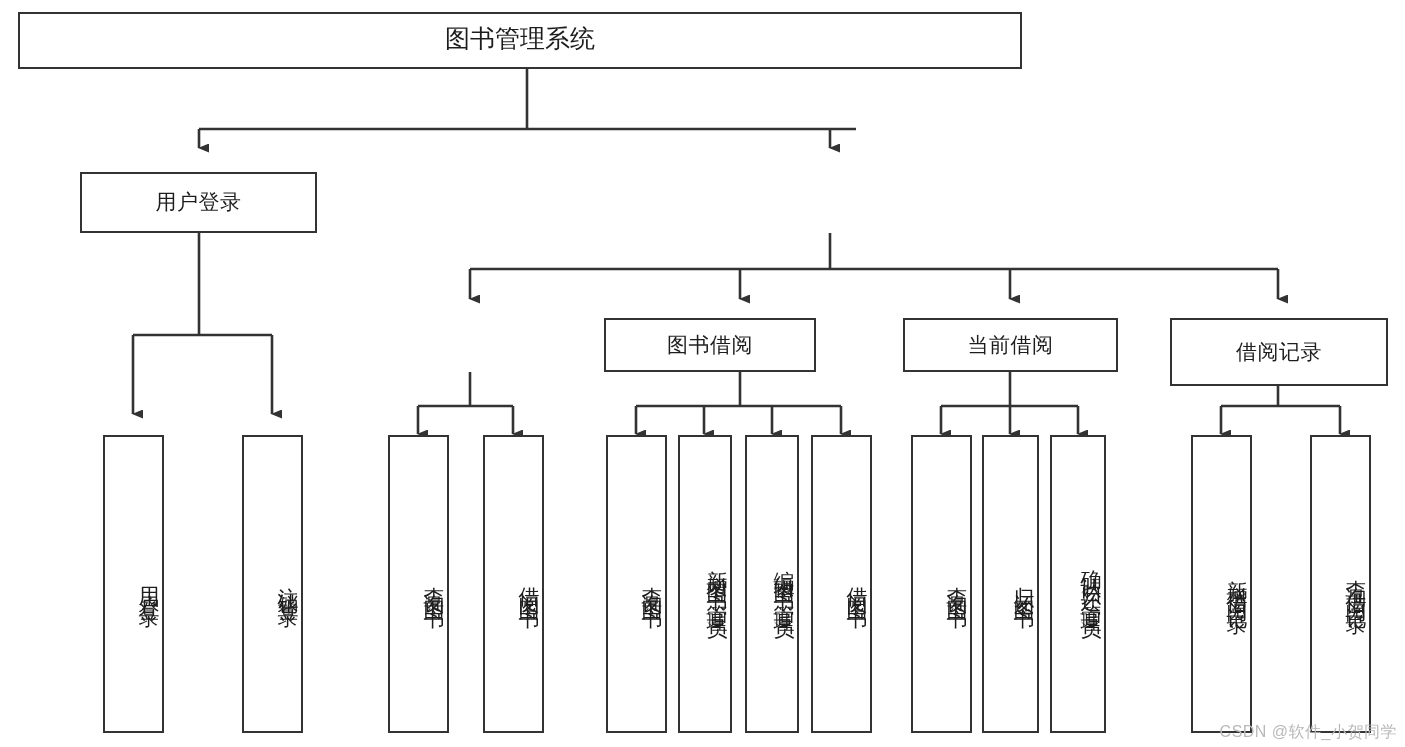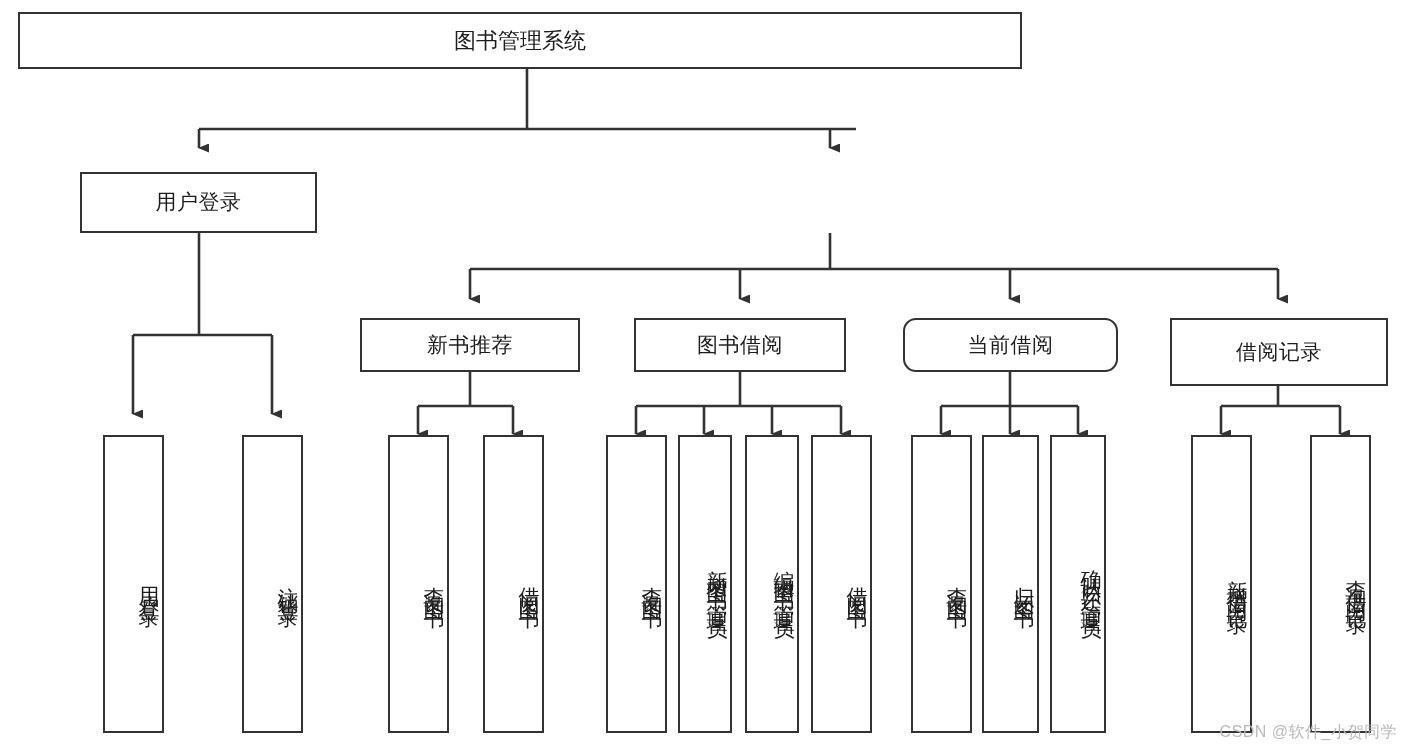--- a/index.html
+++ b/index.html
@@ -36,21 +36,22 @@
     justify-content: center;
     color: #1d1d1d;
     line-height: 1.25;
     text-align: center;
   }
   .node-h {
     font-size: 21px;
     letter-spacing: 0.5px;
   }
   .node-root {
-    font-size: 22px;
+    font-size: 25px;
+    font-family: Liberation Mono, monospace;
   }
   .node-v {
     writing-mode: vertical-rl;
     text-orientation: upright;
     font-size: 21px;
     letter-spacing: 7px;
     padding-top: 6px;
     padding-bottom: 6px;
     align-items: flex-start;
     justify-content: center;
@@ -128,29 +129,26 @@
 
   <div class="node node-root" style="left:18px; top:12px; width:1004px; height:57px;">
     <span>图书管理系统</span>
   </div>
 
   <div class="node node-h" style="left:80px; top:172px; width:237px; height:61px;">
     <span>用户登录</span>
   </div>
 
 
-  <div class="node node-h" style="left:360px; top:318px; width:220px; height:54px;">
-    <span>新书推荐</span>
-  </div>
-
-  <div class="node node-h" style="left:634px; top:318px; width:212px; height:54px;text-align:right;">
+
+  <div class="node node-h" style="left:604px; top:318px; width:212px; height:54px;text-align:right;">
     <span>图书借阅</span>
   </div>
 
-  <div class="node node-h" style="left:903px; top:318px; width:215px; height:54px;border-radius:13px;">
+  <div class="node node-h" style="left:903px; top:318px; width:215px; height:54px;">
     <span>当前借阅</span>
   </div>
 
   <div class="node node-h" style="left:1170px; top:318px; width:218px; height:68px;">
     <span>借阅记录</span>
   </div>
 
   <div class="node node-v" style="left:103px; top:435px; width:61px; height:298px;">
     <span class="vtext">用户登录</span>
   </div>

